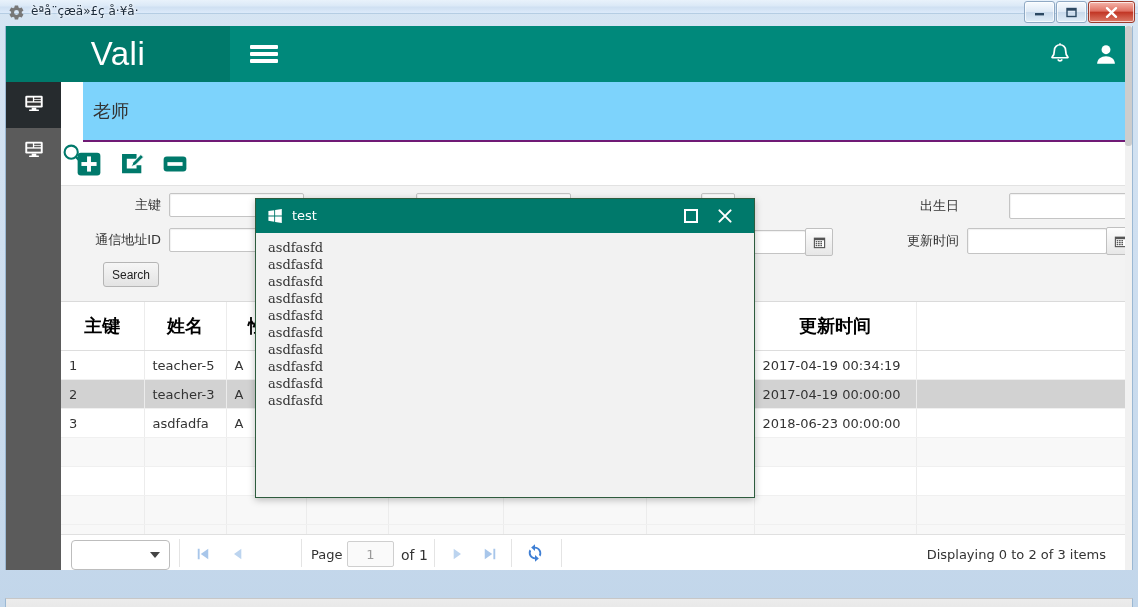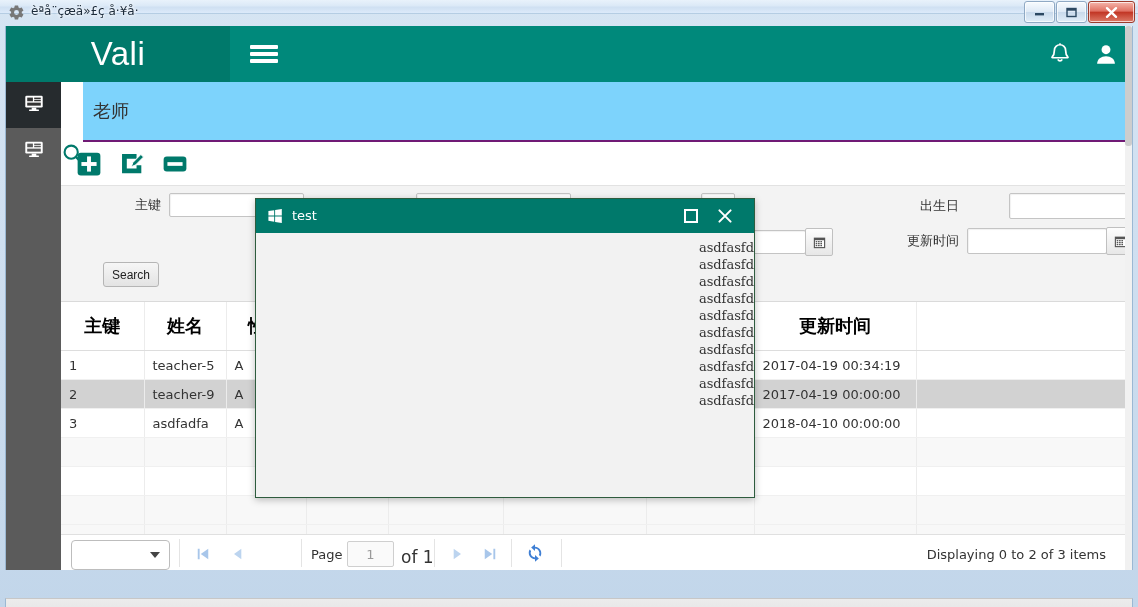--- a/index.html
+++ b/index.html
@@ -143,21 +143,21 @@
     border-left:5px solid transparent;border-right:5px solid transparent;border-top:6px solid #444;}
   .pg-sep{position:absolute;top:4px;width:1px;height:28px;background:#e4e4e4;}
   .pg-btn{position:absolute;top:8px;width:22px;height:22px;cursor:pointer;
     display:flex;align-items:center;justify-content:center;}
   #pg-label{position:absolute;left:250px;top:12px;font-size:13px;color:#333;
     font-family:"DejaVu Sans",sans-serif;}
   #pg-input{position:absolute;left:286px;top:6px;width:47px;height:26px;
     border:1px solid #cfcfcf;background:#fafafa;border-radius:2px;
     text-align:center;font-size:13px;color:#9a9a9a;line-height:26px;box-sizing:border-box;
     font-family:"DejaVu Sans",sans-serif;}
-  #pg-of{position:absolute;left:340px;top:12px;font-size:17px;color:#333;
+  #pg-of{position:absolute;left:340px;top:12px;font-size:14px;color:#333;
     font-family:"DejaVu Sans",sans-serif;}
   #pg-info{position:absolute;right:28px;top:12px;font-size:13px;color:#333;
     font-family:"DejaVu Sans",sans-serif;}
   
   #app-scroll{position:absolute;right:0;top:0;width:7px;height:544px;background:#f1f1f1;}
   #app-scroll .thumb{position:absolute;left:0;top:0;width:7px;height:120px;background:#cdcdcd;border-radius:3px;}
   
   #statusbar{
     position:absolute;left:5px;top:570px;width:1128px;height:31px;
     background:linear-gradient(180deg,#ececec,#e0e0e0);
@@ -165,21 +165,20 @@
     box-sizing:border-box;
     margin-top:28px;
   }
   #status-text{position:absolute;left:10px;top:7px;font-size:12px;color:#222;
     font-family:"DejaVu Sans",sans-serif;}
   
   #dialog{
     position:absolute;left:249px;top:172px;width:500px;height:300px;
     background:#f2f2f2;border:1px solid #2e5c3e;box-sizing:border-box;
     box-shadow:0 2px 7px rgba(0,0,0,.25);
-    text-align:right;
   }
   #dlg-title{
     position:absolute;left:0;top:0;width:498px;height:34px;background:#00796b;
   }
   #dlg-winicon{position:absolute;left:11px;top:9px;width:16px;height:16px;}
   #dlg-text{position:absolute;left:36px;top:9px;font-size:13px;color:#fff;
     font-family:"DejaVu Sans",sans-serif;}
   .dlg-btn{position:absolute;top:6px;width:22px;height:22px;cursor:pointer;
     display:flex;align-items:center;justify-content:center;}
   #dlg-max{right:52px;}
@@ -310,20 +309,24 @@
       </div>
     </div>
 
     <div id="searchform">
 
       <div class="fld" style="left:5px;top:7px;width:250px;">
         <span class="lbl" style="width:95px;">主键</span>
         <input class="inp" style="width: 135px;" type="text" value="">
       </div>
 
+      <div class="fld" style="left:5px;top:42px;width:250px;">
+        <span class="lbl" style="width:95px;">通信地址ID</span>
+        <input class="inp" style="width: 135px;" type="text" value="">
+      </div>
 
       <div class="fld" style="left:355px;top:7px;">
         <input class="inp" style="width: 155px;" type="text">
       </div>
       <div class="fld" style="left:640px;top:7px;">
         <input class="inp" style="width: 34px;" type="text">
       </div>
       <div class="fld" style="left:590px;top:42px;">
         <input class="inp" style="width: 155px;" type="text">
         <span class="cal-btn">
@@ -425,38 +428,38 @@
             <td>A</td>
             <td></td>
             <td></td>
             <td></td>
             <td></td>
             <td>2017-04-19 00:34:19</td>
             <td></td>
           </tr>
           <tr class="selected">
             <td>2</td>
-            <td>teacher-9</td>
+            <td>teacher-3</td>
             <td>A</td>
             <td></td>
             <td></td>
             <td></td>
             <td></td>
             <td>2017-04-19 00:00:00</td>
             <td></td>
           </tr>
           <tr>
             <td>3</td>
             <td>asdfadfa</td>
             <td>A</td>
             <td></td>
             <td></td>
             <td></td>
             <td></td>
-            <td>2018-04-10 00:00:00</td>
+            <td>2018-06-23 00:00:00</td>
             <td></td>
           </tr>
           <tr class="blank alt">
             <td></td>
               <td></td>
               <td></td>
             <td></td>
               <td></td>
               <td></td>
             <td></td>

